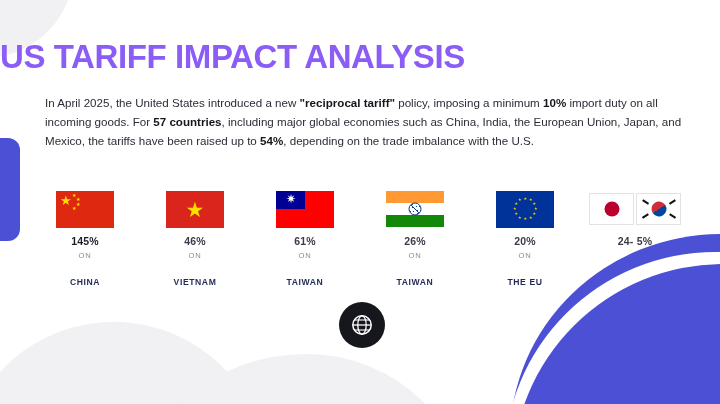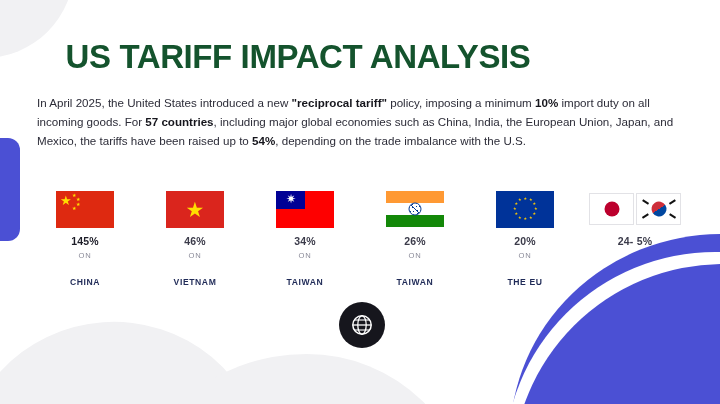--- a/index.html
+++ b/index.html
@@ -88,30 +88,30 @@
   
   .content {
     position: relative;
     z-index: 5;
   }
   .title {
     position: absolute;
     top: 38px;
     left: 0;
     width: 596px;
-    text-align: center;
+    text-align: left;
     font-size: 33px;
     font-weight: bold;
     letter-spacing: -0.4px;
-    color: #14532d;
+    color: #8b5cf6;
   }
   .paragraph {
     position: absolute;
     top: 93px;
-    left: 37px;
+    left: 45px;
     width: 648px;
     font-size: 11.6px;
     line-height: 19px;
     color: #2c2c38;
     text-align: left;
   }
   .paragraph b { font-weight: bold; color: #16161d; }
 
   
   .flag-row {
@@ -299,21 +299,21 @@
         <div class="country">VIETNAM</div>
       </div>
 
       <div class="flag-cell">
         <div class="flag-box">
           <div class="flag fl-taiwan">
             <div class="canton"></div>
             <span class="star" style="left:10px;top:2.5px;font-size:12px;color:#fff;">✷</span>
           </div>
         </div>
-        <div class="pct light">34%</div>
+        <div class="pct light">61%</div>
         <div class="on">ON</div>
         <div class="country">TAIWAN</div>
       </div>
 
       <div class="flag-cell">
         <div class="flag-box">
           <div class="flag" style="display:flex;flex-direction:column;">
             <div class="fl-india-s band-saffron" style="flex:1;"></div>
             <div class="fl-india-s band-white" style="flex:1;"></div>
             <div class="fl-india-s band-green" style="flex:1;"></div>

